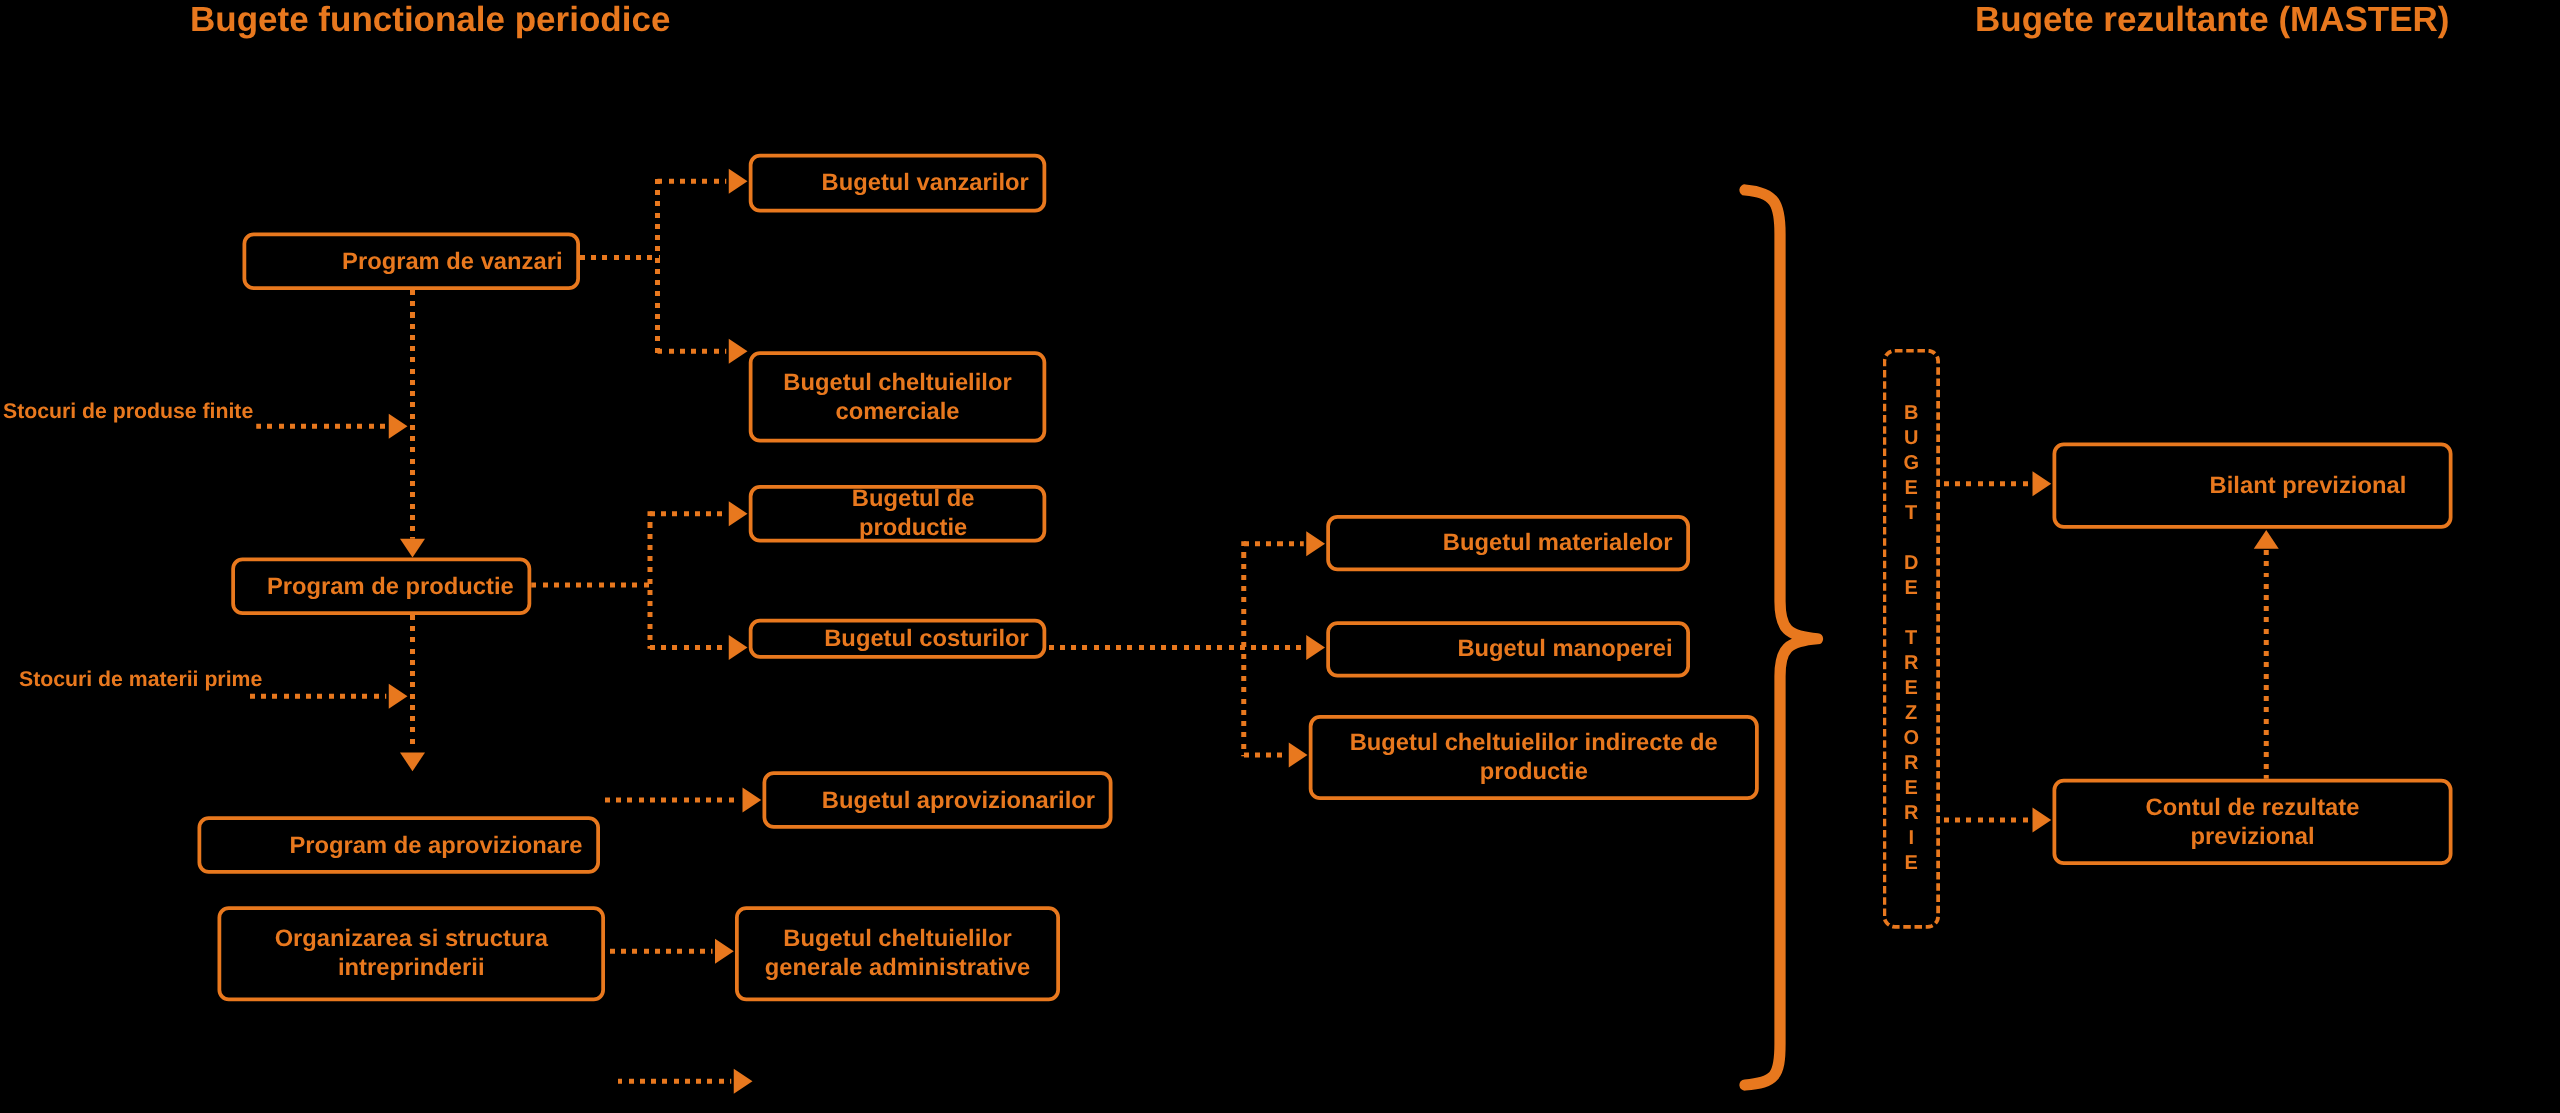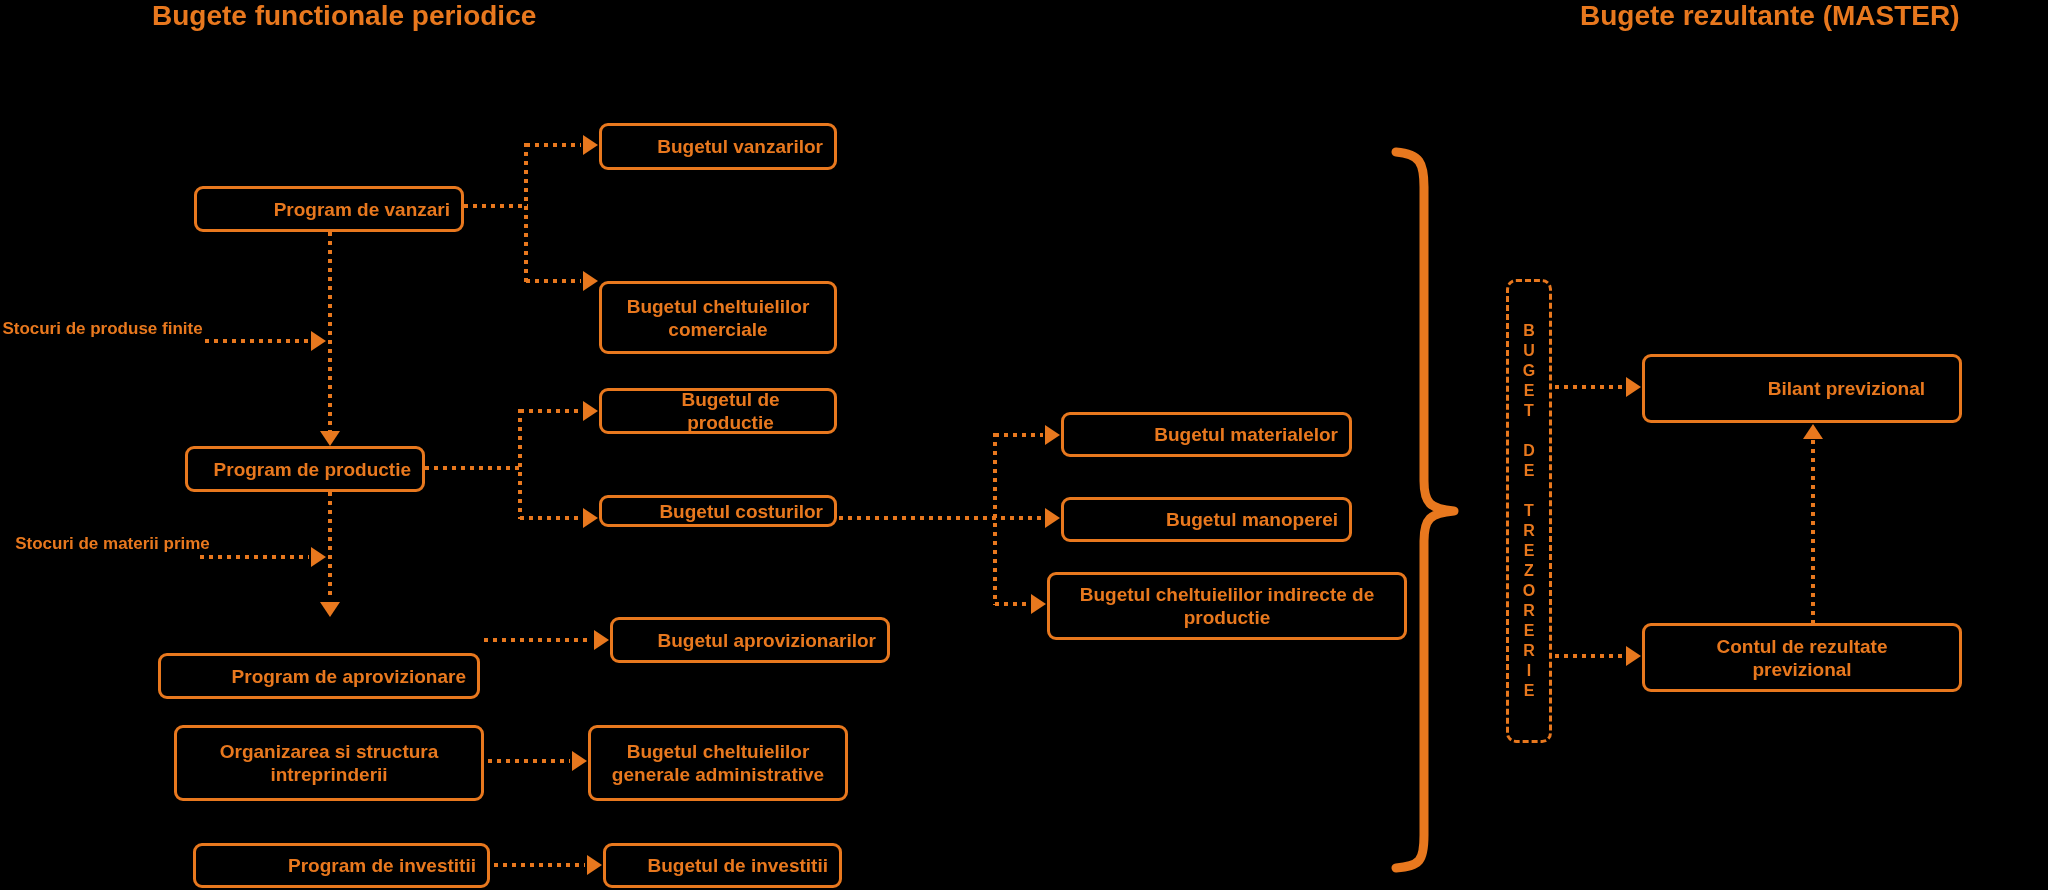--- a/index.html
+++ b/index.html
@@ -44,44 +44,38 @@
   </div>
   <div class="box" style="left:185px;top:446px;width:240px;height:46px;">
     <span>Program de productie</span>
   </div>
   <div class="box" style="left:158px;top:632px;width:322px;height:46px;margin-top:21px;">
     <span>Program de aprovizionare</span>
   </div>
   <div class="box" style="left:174px;top:725px;width:310px;height:76px;">
     <span>Organizarea si structura intreprinderii</span>
   </div>
-  <div class="box" style="left:193px;top:843px;width:297px;height:45px;">
-    <span>Program de investitii</span>
-  </div>
 
   <div class="box" style="left:599px;top:123px;width:238px;height:47px;">
     <span>Bugetul vanzarilor</span>
   </div>
   <div class="box" style="left:599px;top:245px;width:238px;height:73px;margin-top:36px;">
     <span>Bugetul cheltuielilor comerciale</span>
   </div>
   <div class="box" style="left:599px;top:388px;width:238px;height:46px;padding-left:36px;">
     <span>Bugetul de productie</span>
   </div>
   <div class="box" style="left:599px;top:495px;width:238px;height:32px;">
     <span>Bugetul costurilor</span>
   </div>
   <div class="box" style="left:610px;top:617px;width:280px;height:46px;">
     <span>Bugetul aprovizionarilor</span>
   </div>
   <div class="box" style="left:588px;top:725px;width:260px;height:76px;">
     <span>Bugetul cheltuielilor generale administrative</span>
-  </div>
-  <div class="box" style="left:603px;top:843px;width:239px;height:45px;">
-    <span>Bugetul de investitii</span>
   </div>
 
   <div class="box" style="left:1061px;top:412px;width:291px;height:45px;">
     <span>Bugetul materialelor</span>
   </div>
   <div class="box" style="left:1061px;top:497px;width:291px;height:45px;">
     <span>Bugetul manoperei</span>
   </div>
   <div class="box" style="left:1047px;top:572px;width:360px;height:68px;">
     <span>Bugetul cheltuielilor indirecte de productie</span>

